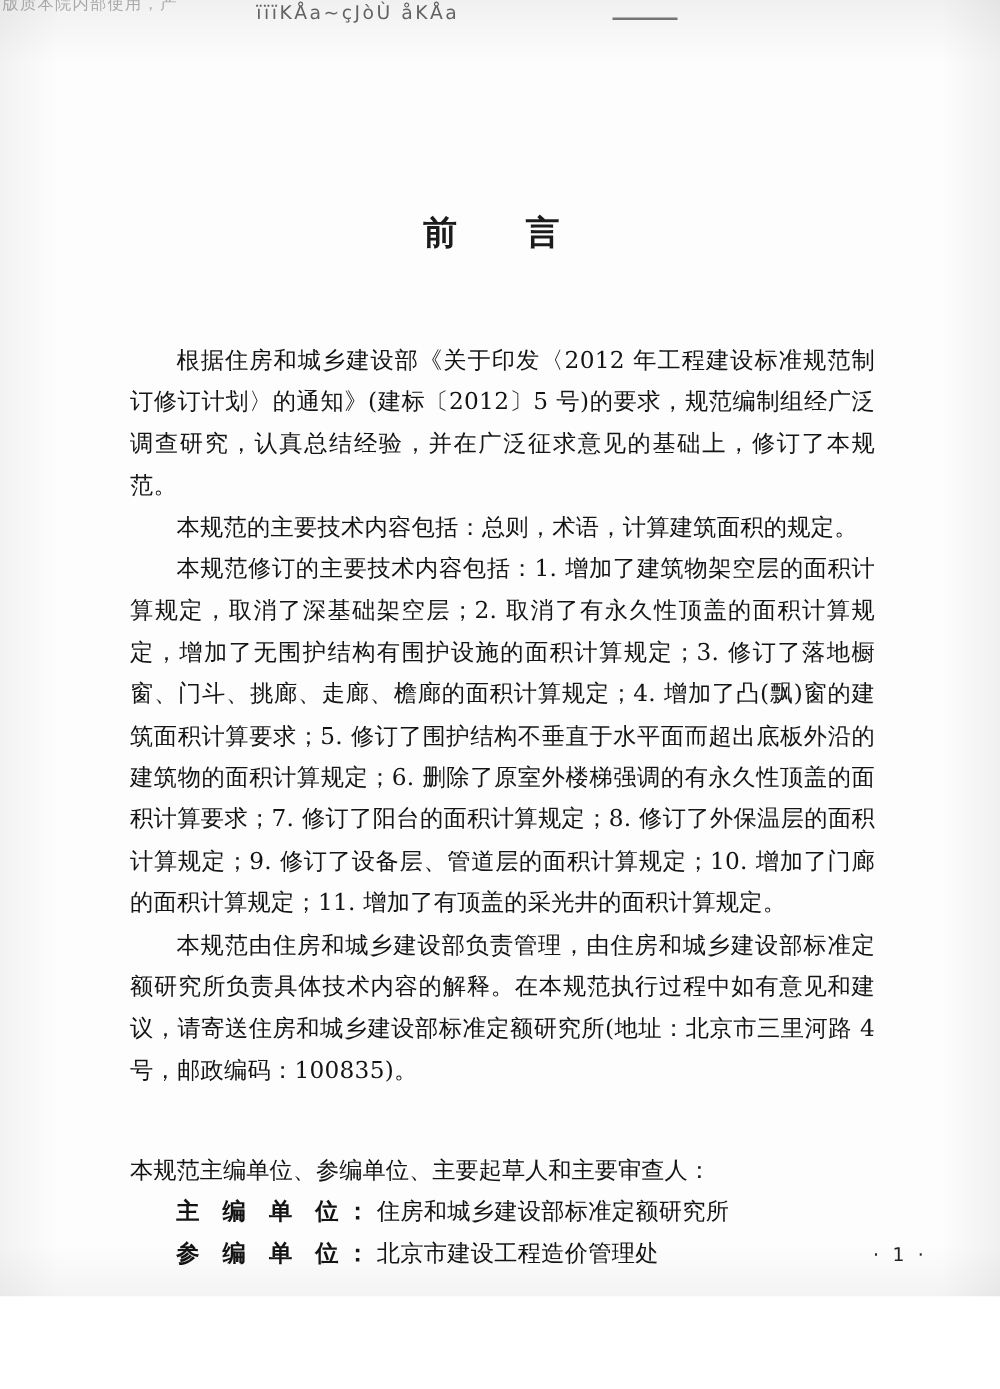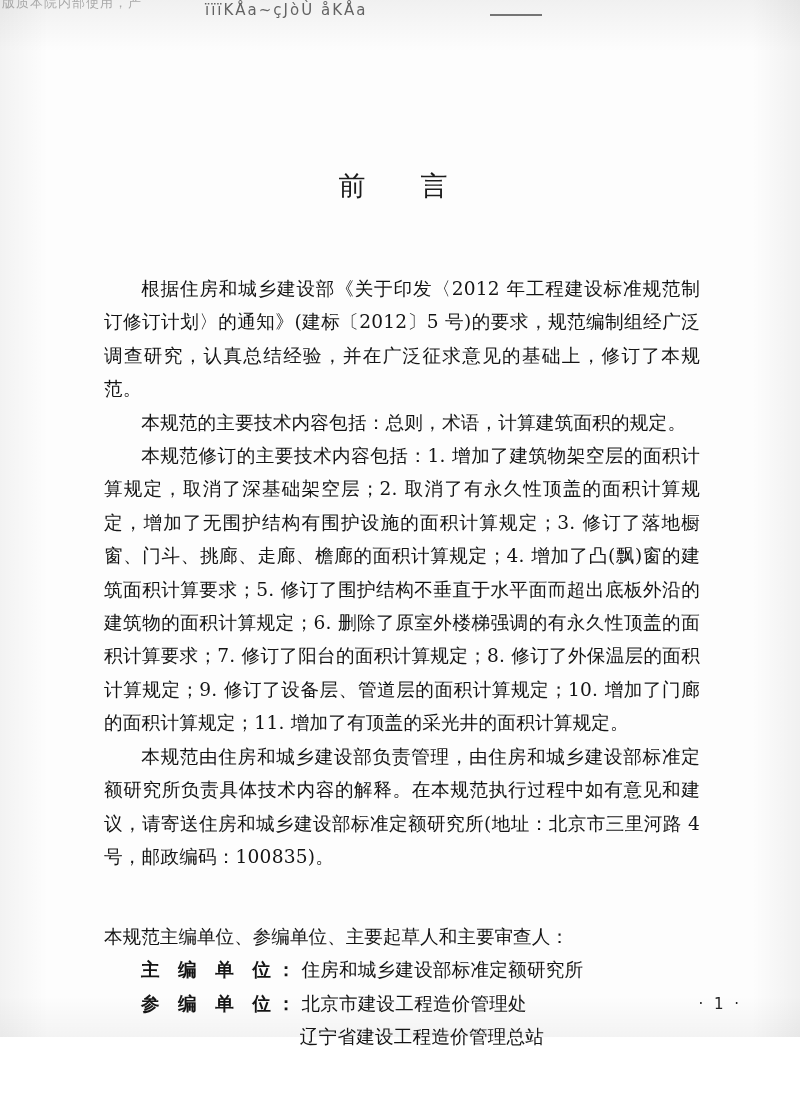--- a/index.html
+++ b/index.html
@@ -83,21 +83,21 @@
   }
 
   
   .doc-title {
     position: absolute;
     left: 0;
     top: 168px;
     width: 800px;
     text-align: center;
     font-size: 27px;
-    font-weight: normal;
+    font-weight: bold;
     letter-spacing: 14px;
     color: #1b1b1b;
     z-index: 2;
     font-family: "DejaVu Sans", "Liberation Sans", sans-serif;
   }
 
   
   .body-block {
     position: absolute;
     left: 104px;
@@ -178,20 +178,17 @@
   </div>
 
   <div class="units">
     <div class="unit-line">本规范主编单位、参编单位、主要起草人和主要审查人：</div>
     <div class="unit-line">
       <span class="lbl">主 编 单 位：</span><span class="val">住房和城乡建设部标准定额研究所</span>
     </div>
     <div class="unit-line">
       <span class="lbl">参 编 单 位：</span><span class="val">北京市建设工程造价管理处</span>
     </div>
-    <div class="unit-line center">
-      <span class="val">辽宁省建设工程造价管理总站</span>
-    </div>
   </div>
 
   <div class="page-number">· 1 ·</div>
 
 </div>
 
 </body></html>

